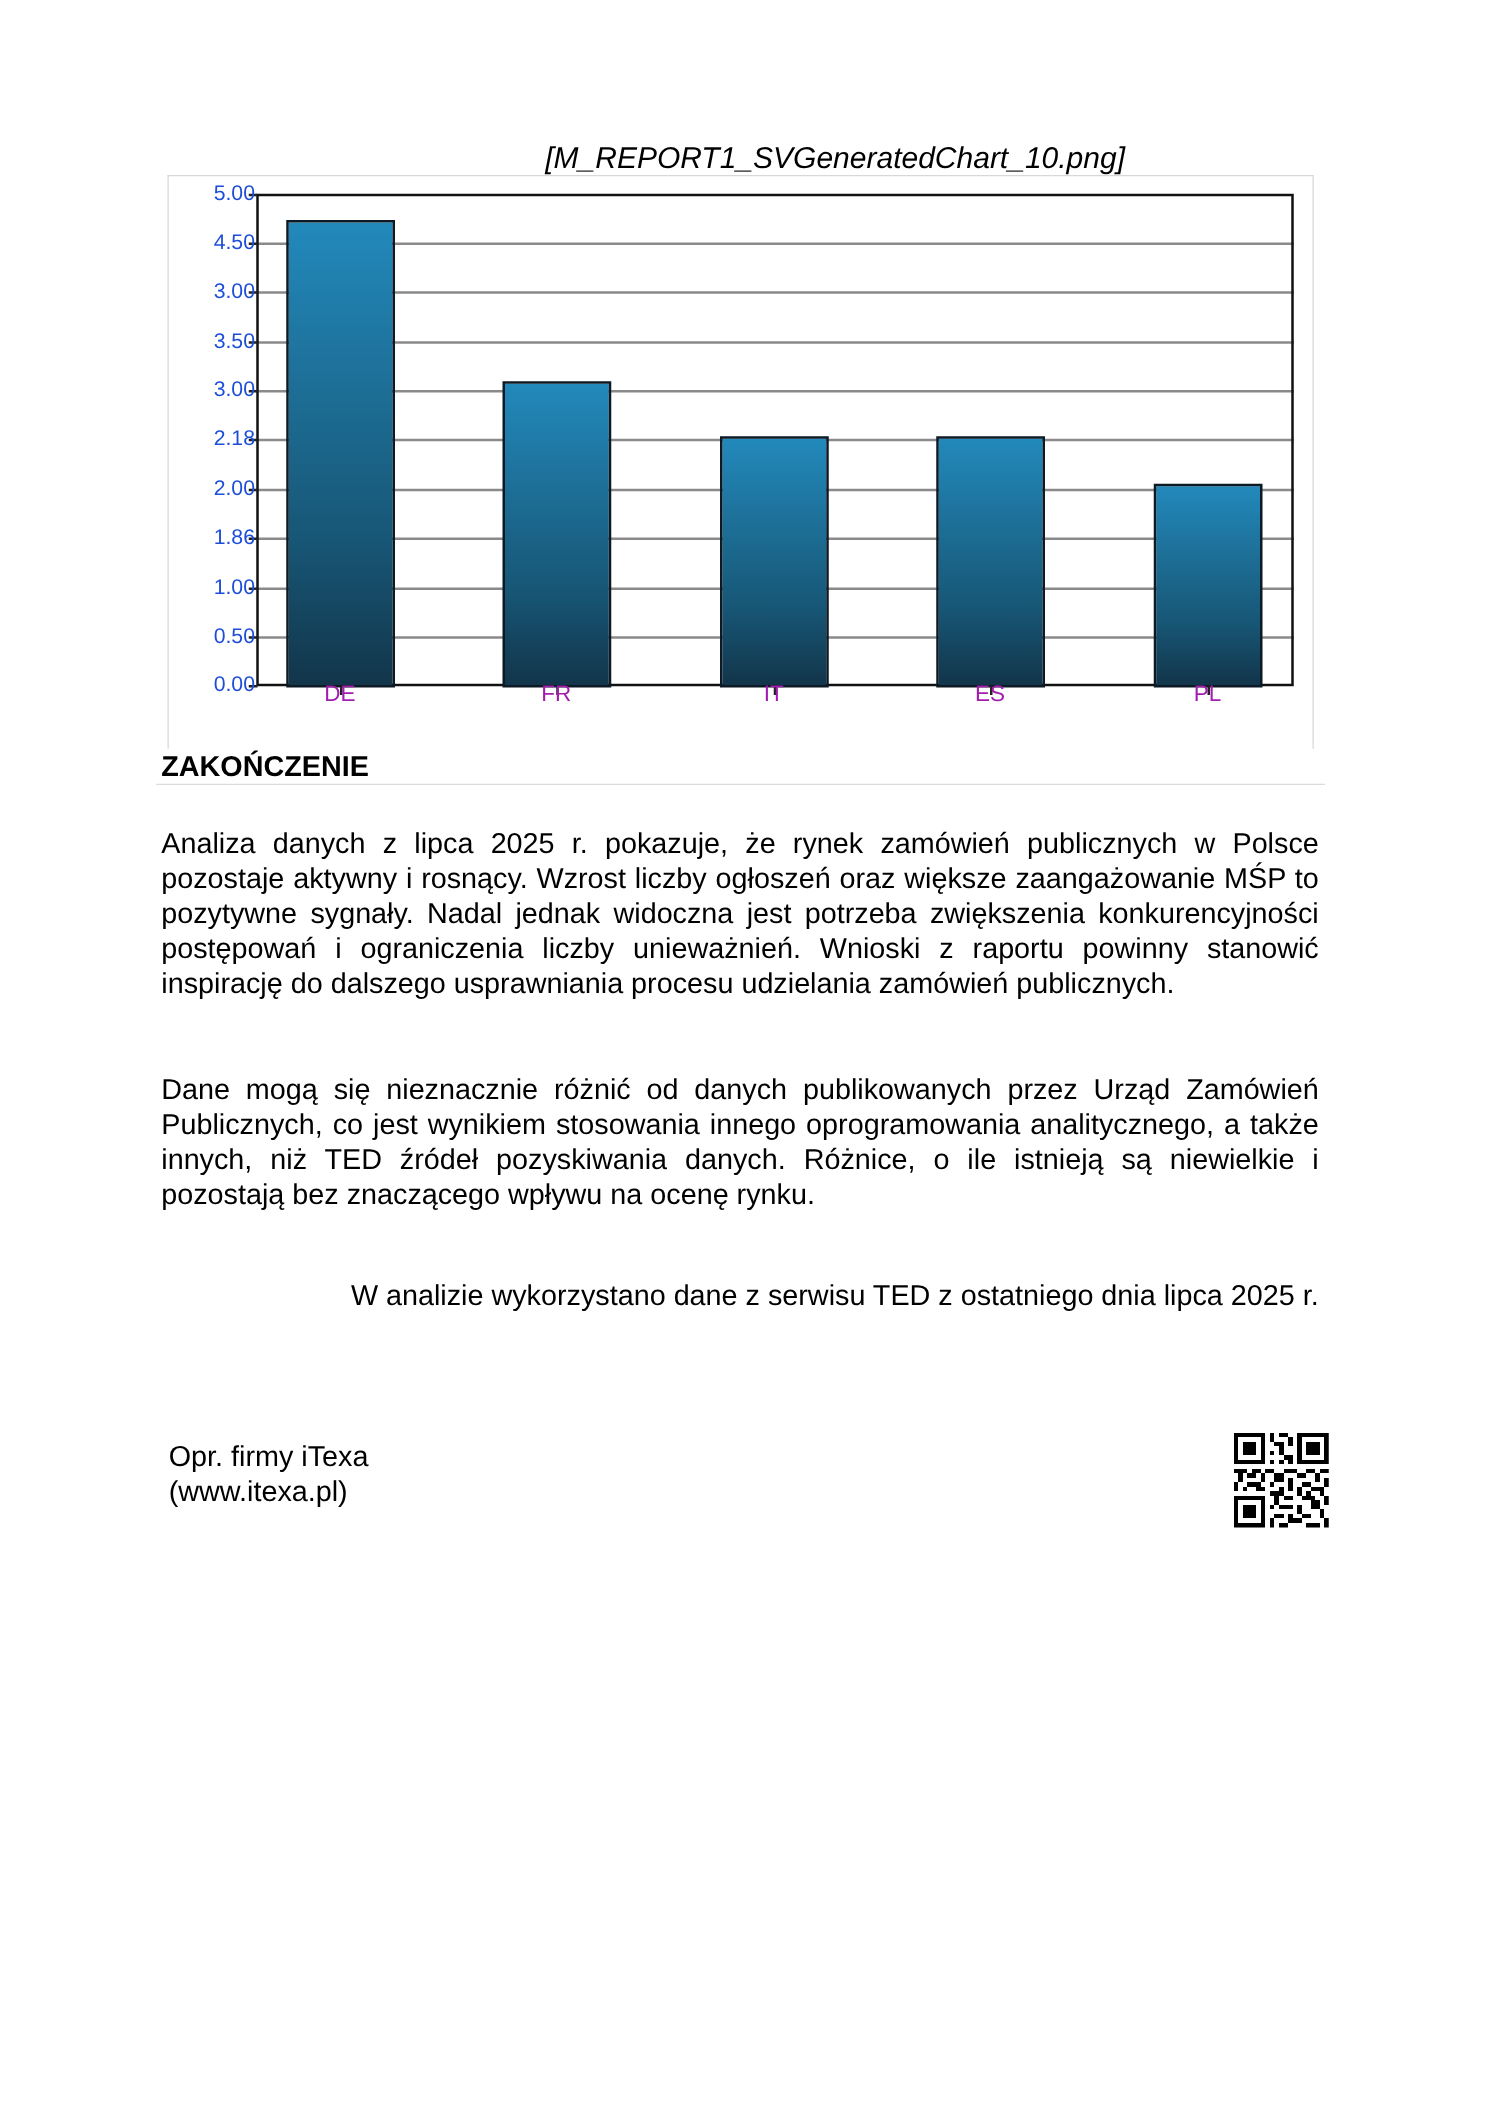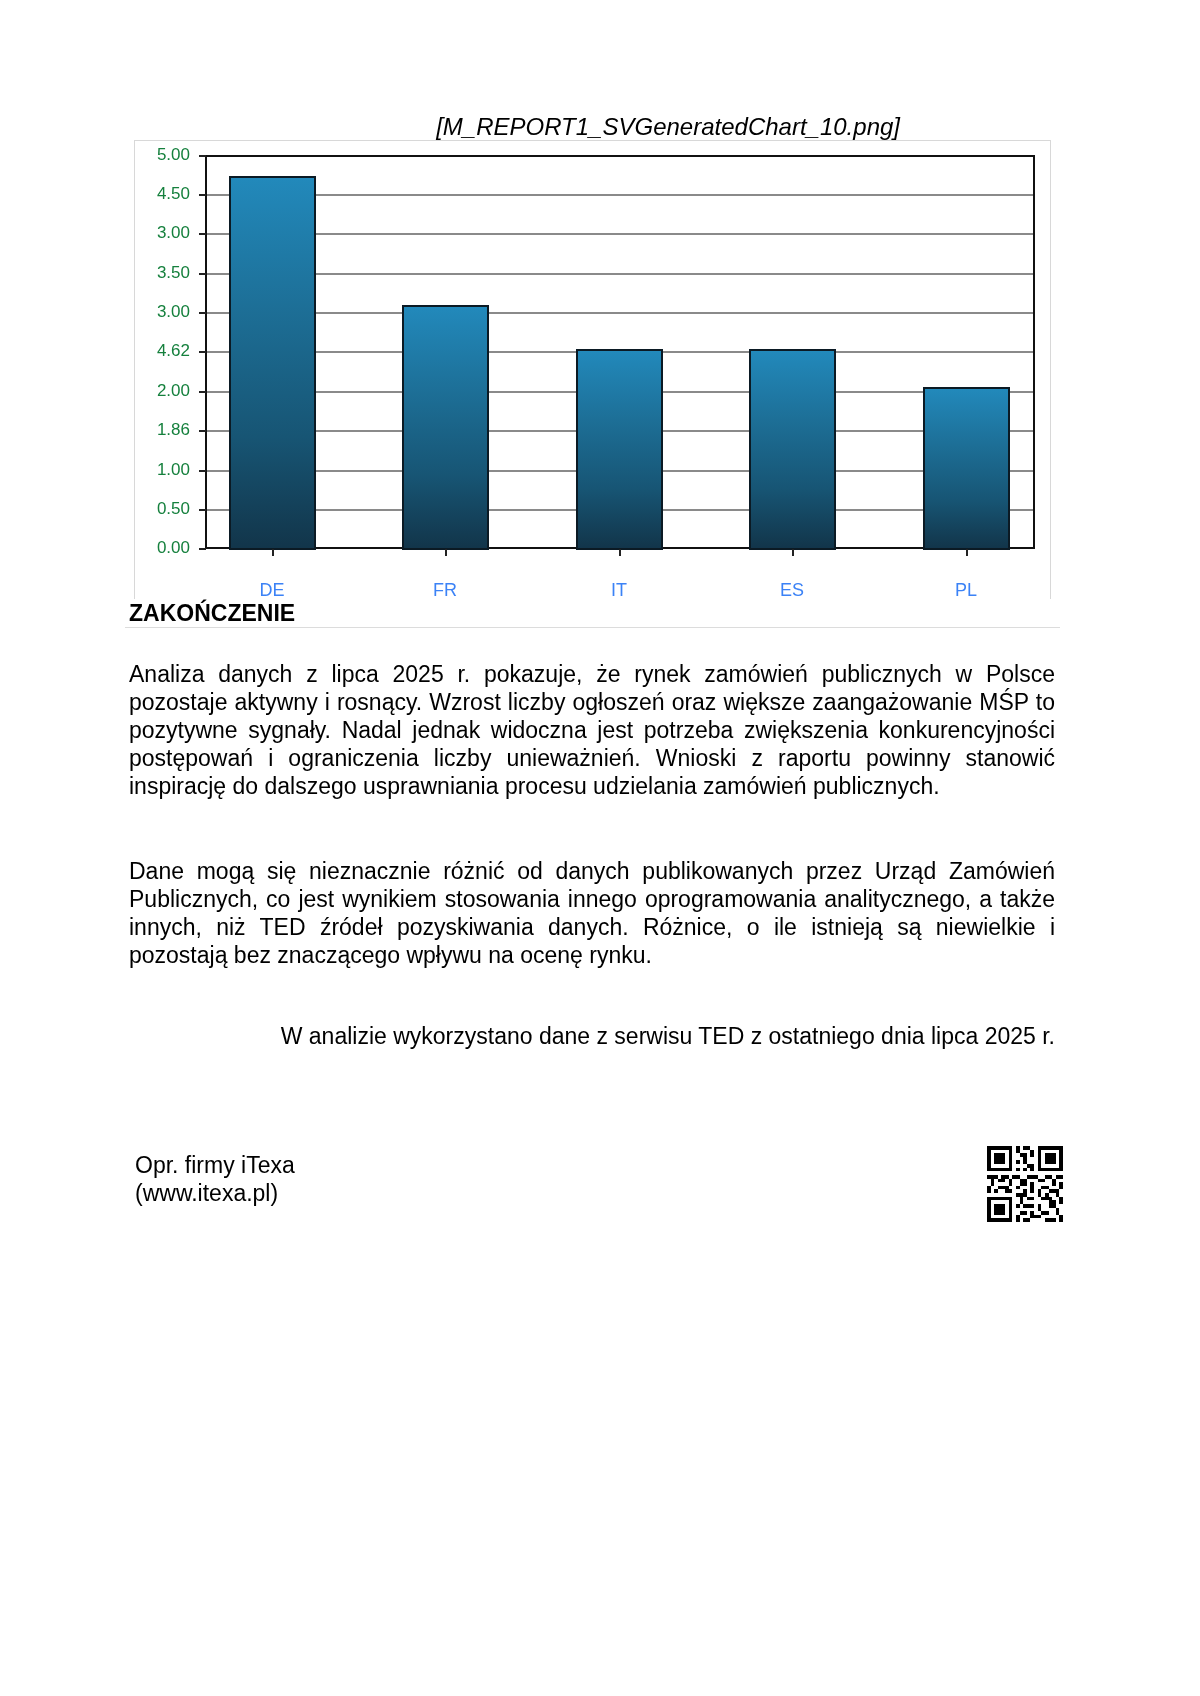--- a/index.html
+++ b/index.html
@@ -8,28 +8,28 @@
   .abs { position: absolute; }
   .caption { left: 300px; top: 112px; width: 600px; text-align: right;
              font-style: italic; font-size: 24px; line-height: 30px; }
   .chart-box { left: 134px; top: 140px; width: 915px; height: 458px;
                border: 1px solid #d8d8d8; border-bottom: none; background: #fff; }
   .plot { left: 205px; top: 155px; width: 830px; height: 394px;
           border: 2px solid #111; box-sizing: border-box; }
   .grid { position: absolute; left: 205px; width: 830px; height: 0;
           border-top: 2px solid #8a8a8a; }
   .ytick { position: absolute; left: 199px; width: 7px; height: 0; border-top: 2px solid #222; }
-  .ylab { position: absolute; left: 136px; width: 54px; text-align: right;
-          font-size: 17px; color: #15803d; line-height: 18px; }
+  .ylab { position: absolute; left: 150px; width: 54px; text-align: right;
+          font-size: 17px; color: #1d4ed8; line-height: 18px; }
   .bar { position: absolute; width: 87px; box-sizing: border-box;
          border: 2px solid #0b1a24;
          background: linear-gradient(to bottom, #2289bb 0%, #1d6f97 35%, #175574 70%, #12354a 100%); }
   .xtick { position: absolute; top: 549px; width: 0; height: 7px; border-left: 2px solid #222; }
-  .xlab { position: absolute; top: 580px; width: 80px; text-align: center;
-          font-size: 18px; color: #3b82f6; }
+  .xlab { position: absolute; top: 545px; width: 80px; text-align: center;
+          font-size: 18px; color: #a21caf; }
   .heading { left: 129px; top: 600px; font-weight: bold; font-size: 23px; line-height: 26px; }
   .heading-rule { left: 125px; top: 627px; width: 935px; height: 0; border-top: 1px solid #dcdcdc; }
   .para { left: 129px; width: 926px; font-size: 23px; line-height: 28px; text-align: justify; }
   .para p { margin: 0; }
   .source { left: 129px; width: 926px; top: 1022px; text-align: right; font-size: 23px; line-height: 28px; }
   .footer { left: 135px; top: 1151px; font-size: 23px; line-height: 28px; }
   .qr { left: 987px; top: 1146px; width: 76px; height: 76px; }
 </style>
 </head>
 <body>
@@ -60,21 +60,21 @@
 <div class="ytick" style="top:430px"></div>
 <div class="ytick" style="top:470px"></div>
 <div class="ytick" style="top:509px"></div>
 <div class="ytick" style="top:548px"></div>
 
 <div class="ylab" style="top:146px">5.00</div>
 <div class="ylab" style="top:185px">4.50</div>
 <div class="ylab" style="top:224px">3.00</div>
 <div class="ylab" style="top:264px">3.50</div>
 <div class="ylab" style="top:303px">3.00</div>
-<div class="ylab" style="top:342px">4.62</div>
+<div class="ylab" style="top:342px">2.18</div>
 <div class="ylab" style="top:382px">2.00</div>
 <div class="ylab" style="top:421px">1.86</div>
 <div class="ylab" style="top:461px">1.00</div>
 <div class="ylab" style="top:500px">0.50</div>
 <div class="ylab" style="top:539px">0.00</div>
 
 <div class="bar" style="left: 229px; top: 176px; height: 374px;"></div>
 <div class="bar" style="left: 402px; top: 305px; height: 245px;"></div>
 <div class="bar" style="left: 576px; top: 349px; height: 201px;"></div>
 <div class="bar" style="left: 749px; top: 349px; height: 201px;"></div>

